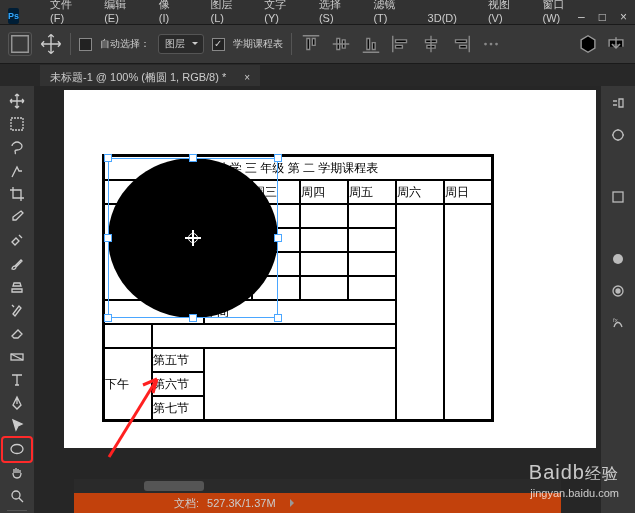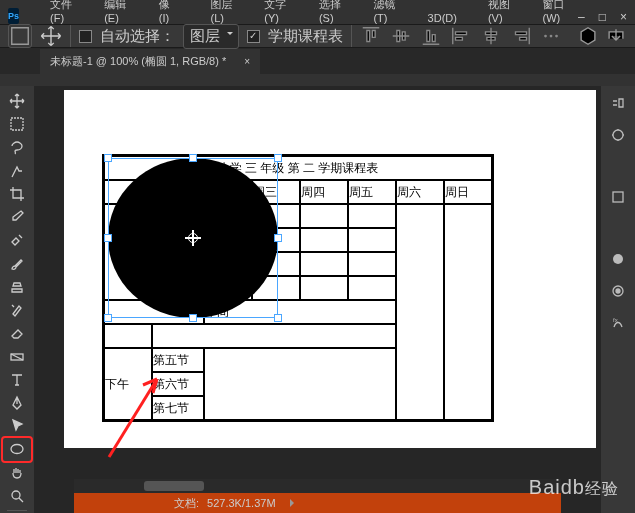--- a/index.html
+++ b/index.html
@@ -4,21 +4,21 @@
 <style>
 * { margin: 0; padding: 0; box-sizing: border-box; font-family: "Microsoft YaHei", sans-serif; }
 body { background: #323232; width: 635px; height: 513px; overflow: hidden; position: relative; }
 
 .titlebar { height: 24px; background: #323232; display: flex; align-items: flex-end; padding: 0 8px; color: #ccc; font-size: 11px; }
 .titlebar .ps-icon { width: 16px; height: 16px; background: #001e36; color: #31a8ff; display: flex; align-items: center; justify-content: center; font-size: 9px; font-weight: bold; border-radius: 2px; margin-right: 10px; }
 .titlebar .menu-item { margin-right: 10px; cursor: default; margin-left: 21px; }
 .titlebar .window-controls { margin-left: auto; display: flex; gap: 14px; }
 .titlebar .window-controls span { cursor: default; font-size: 12px; }
 
-.options-bar { height: 24px; background: #383838; border-top: 1px solid #1a1a1a; border-bottom: 1px solid #1a1a1a; display: flex; align-items: center; padding: 0 8px; gap: 8px; color: #ccc; font-size: 15px; }
+.options-bar { height: 40px; background: #383838; border-top: 1px solid #1a1a1a; border-bottom: 1px solid #1a1a1a; display: flex; align-items: center; padding: 0 8px; gap: 8px; color: #ccc; font-size: 10px; }
 .options-bar .tool-preset { width: 24px; height: 24px; border: 1px solid #555; border-radius: 3px; display: flex; align-items: center; justify-content: center; }
 .options-bar .checkbox { width: 13px; height: 13px; border: 1px solid #888; background: #222; display: inline-block; vertical-align: middle; position: relative; }
 .options-bar .checkbox.checked::after { content: "✓"; position: absolute; color: #ccc; font-size: 10px; top: -1px; left: 1px; }
 .options-bar .dropdown { background: #2a2a2a; border: 1px solid #555; padding: 2px 18px 2px 6px; border-radius: 3px; position: relative; }
 .options-bar .dropdown::after { content: ""; position: absolute; right: 5px; top: 7px; border: 3px solid transparent; border-top-color: #ccc; }
 .options-bar .icon-btn { width: 22px; height: 22px; display: flex; align-items: center; justify-content: center; color: #999; }
 .options-bar .sep { width: 1px; height: 22px; background: #555; }
 .options-bar .right { margin-left: auto; display: flex; gap: 6px; }
 
 .tab-bar { height: 26px; background: #282828; display: flex; align-items: center; padding-left: 40px; color: #ccc; font-size: 11px; }
@@ -418,13 +418,14 @@
         </svg>
       </div>
   </div>
 
 </div>
 
 <div class="watermark">
   <div class="big">
     <span>Baidb</span><span class="jy">经验</span>
   </div>
+  <div>jingyan.baidu.com</div>
 </div>
 
 </body></html>

